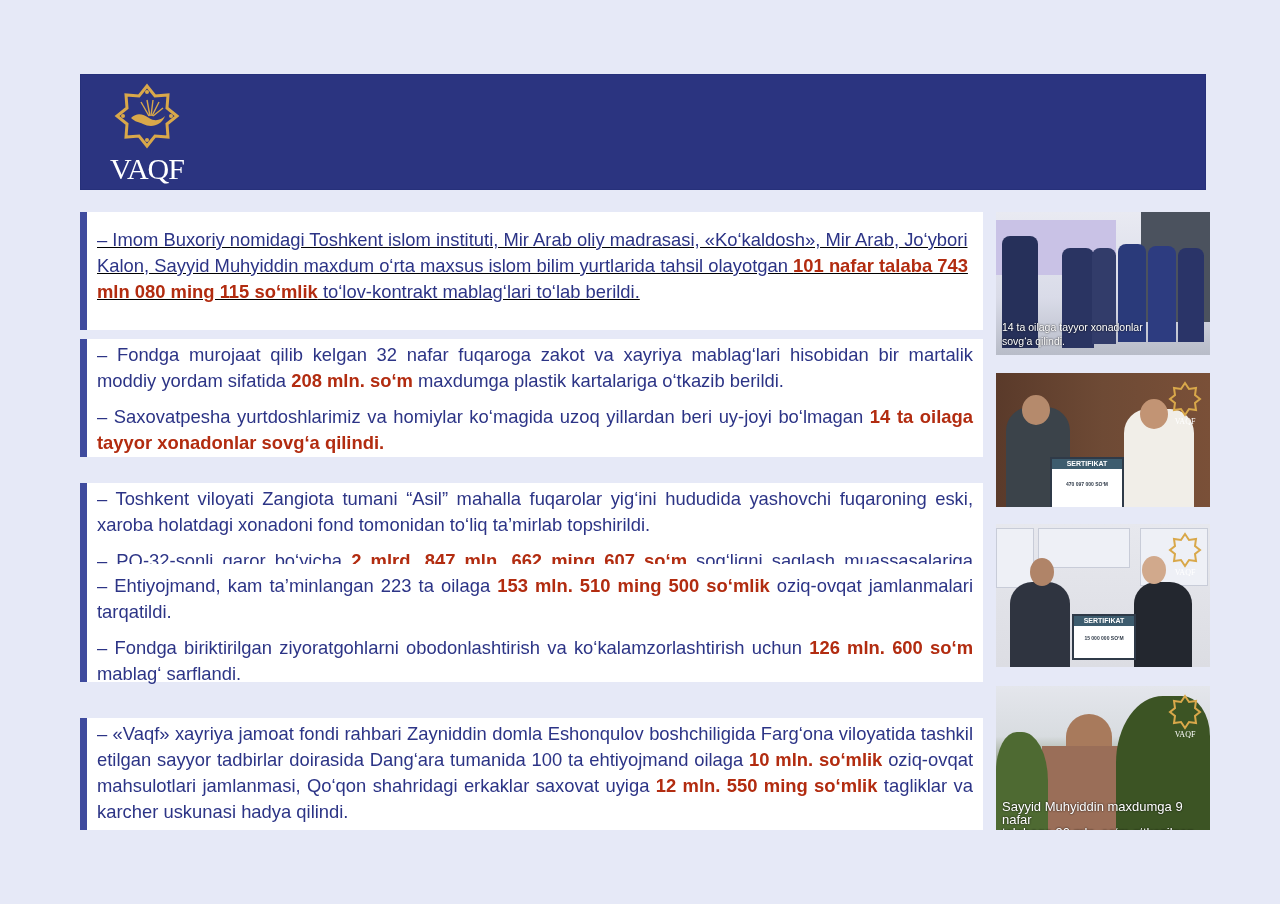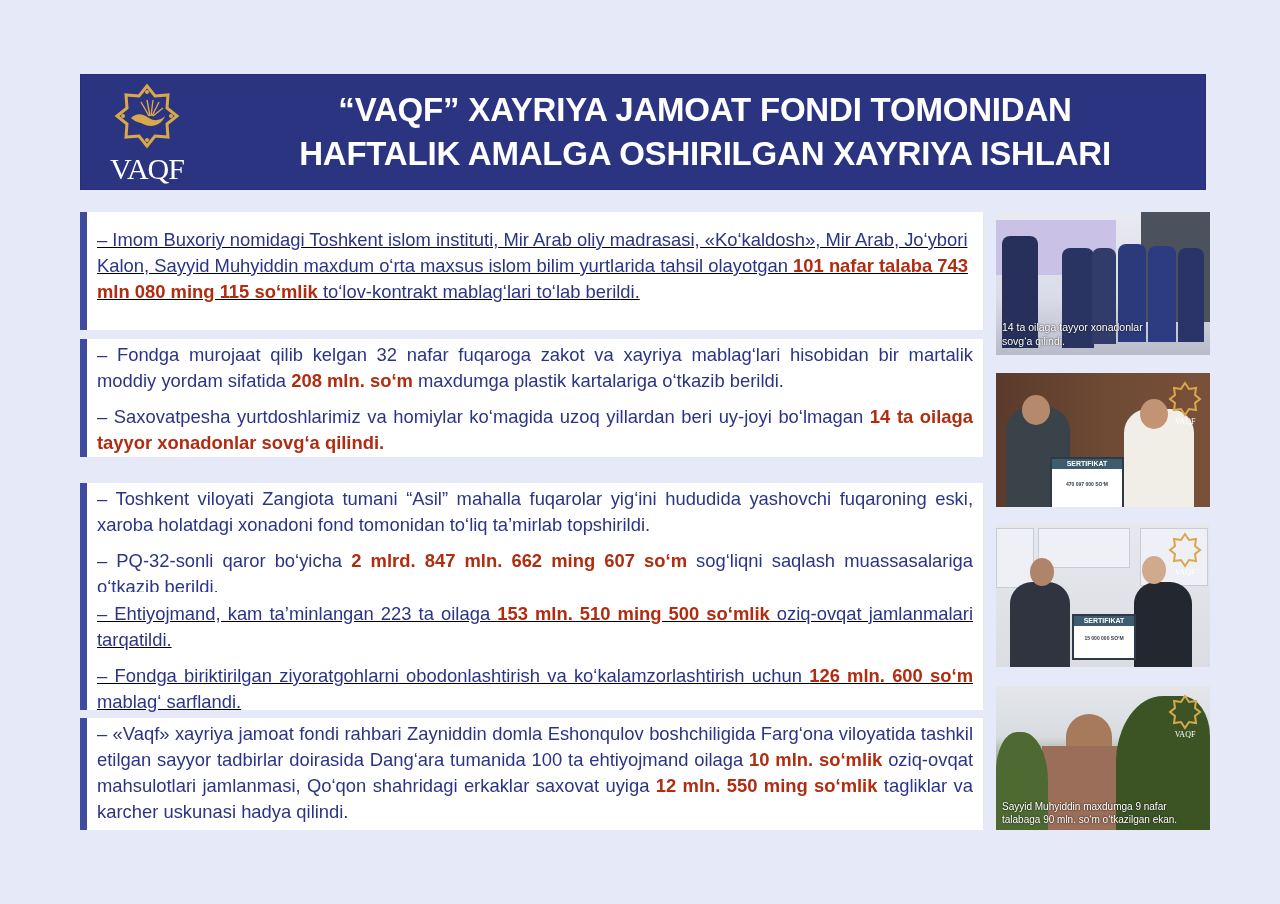--- a/index.html
+++ b/index.html
@@ -34,44 +34,40 @@
           <line x1="2" y1="0" x2="-6" y2="-14"></line>
             <line x1="3" y1="0" x2="0" y2="-16"></line>
           <line x1="4" y1="0" x2="6" y2="-16"></line>
             <line x1="5" y1="0" x2="12" y2="-14"></line>
           <line x1="6" y1="0" x2="16" y2="-8"></line>
         </g>
       </g>
     </svg>
     <div class="logo-word">VAQF</div>
   </div>
-  <div class="title">
-    <div>“VAQF” XAYRIYA JAMOAT FONDI TOMONIDAN</div>
-    <div>HAFTALIK AMALGA OSHIRILGAN XAYRIYA ISHLARI</div>
-  </div>
 </div>
 
 <div class="panel" style="top:212px;height:118px;padding-top:15px;text-decoration:underline;">
   <div class="bar"></div>
   <p class="para" style="text-align:left;"><span>– Imom Buxoriy nomidagi Toshkent islom instituti, Mir Arab oliy madrasasi, «Ko‘kaldosh», Mir Arab, Jo‘ybori Kalon, Sayyid Muhyiddin maxdum o‘rta maxsus islom bilim yurtlarida tahsil olayotgan </span><span class="hl">101 nafar talaba 743 mln 080 ming 115 so‘mlik</span><span> to‘lov-kontrakt mablag‘lari to‘lab berildi.</span></p>
 </div>
 
 <div class="panel" style="top:339px;height:118px;padding-top:3px;">
   <div class="bar"></div>
   <p class="para"><span>– Fondga murojaat qilib kelgan 32 nafar fuqaroga zakot va xayriya mablag‘lari hisobidan bir martalik moddiy yordam sifatida </span><span class="hl">208 mln. so‘m</span><span> maxdumga plastik kartalariga o‘tkazib berildi.</span></p>
   <p class="para"><span>– Saxovatpesha yurtdoshlarimiz va homiylar ko‘magida uzoq yillardan beri uy-joyi bo‘lmagan </span><span class="hl">14 ta oilaga tayyor xonadonlar sovg‘a qilindi.</span></p>
 </div>
 
 <div class="panel" style="top:483px;height:141px;padding-top:3px;">
   <div class="bar"></div>
   <p class="para"><span>– Toshkent viloyati Zangiota tumani “Asil” mahalla fuqarolar yig‘ini hududida yashovchi fuqaroning eski, xaroba holatdagi xonadoni fond tomonidan to‘liq ta’mirlab topshirildi.</span></p>
   <p class="para"><span>– PQ-32-sonli qaror bo‘yicha </span><span class="hl">2 mlrd. 847 mln. 662 ming 607 so‘m</span><span> sog‘liqni saqlash muassasalariga o‘tkazib berildi.</span></p>
 </div>
 
-<div class="panel" style="top:592px;height:118px;padding-top:9px;text-decoration:underline;">
+<div class="panel" style="top:564px;height:118px;padding-top:9px;">
   <div class="bar"></div>
   <p class="para"><span>– Ehtiyojmand, kam ta’minlangan 223 ta oilaga </span><span class="hl">153 mln. 510 ming 500 so‘mlik</span><span> oziq-ovqat jamlanmalari tarqatildi.</span></p>
   <p class="para"><span>– Fondga biriktirilgan ziyoratgohlarni obodonlashtirish va ko‘kalamzorlashtirish uchun </span><span class="hl">126 mln. 600 so‘m</span><span> mablag‘ sarflandi.</span></p>
 </div>
 
 <div class="panel" style="top:718px;height:112px;padding-top:3px;">
   <div class="bar"></div>
   <p class="para"><span>– «Vaqf» xayriya jamoat fondi rahbari Zayniddin domla Eshonqulov boshchiligida Farg‘ona viloyatida tashkil etilgan sayyor tadbirlar doirasida Dang‘ara tumanida 100 ta ehtiyojmand oilaga </span><span class="hl">10 mln. so‘mlik</span><span> oziq-ovqat mahsulotlari jamlanmasi, Qo‘qon shahridagi erkaklar saxovat uyiga </span><span class="hl">12 mln. 550 ming so‘mlik</span><span> tagliklar va karcher uskunasi hadya qilindi.</span></p>
 </div>
 
@@ -125,17 +121,17 @@
 
 <div class="photo" style="top:686px;height:144px;background:linear-gradient(180deg,#e4e6ec 0%,#d8dce0 35%,#5e7044 70%,#3a4a2c 100%);">
   <div style="position:absolute;left:70px;top:28px;width:46px;height:34px;background:#a87a5c;border-radius:23px 23px 0 0;"></div>
   <div style="position:absolute;left:46px;top:60px;width:92px;height:84px;background:#9a6e58;"></div>
   <div style="position:absolute;left:0;top:46px;width:52px;height:98px;background:#4e6a32;border-radius:40% 50% 0 0;"></div>
   <div style="position:absolute;left:120px;top:10px;width:94px;height:134px;background:#3c5424;border-radius:50% 30% 0 0;"></div>
   <svg class="wm" viewBox="0 0 34 44">
       <polygon points="17,2 21,8 28,7 27,14 32,18 27,22 28,29 21,28 17,34 13,28 6,29 7,22 2,18 7,14 6,7 13,8" fill="none" stroke="#d9a84a" stroke-width="2"></polygon>
       <text x="17" y="43" font-size="8" fill="#fff" text-anchor="middle" font-family="Liberation Serif, serif">VAQF</text>
     </svg>
-  <div class="cap" style="top:114px;font-size:10px;line-height:13px;">
+  <div class="cap" style="top:114px;font-size:13px;line-height:13px;">
     <div>Sayyid Muhyiddin maxdumga 9 nafar</div>
     <div>talabaga 90 mln. so‘m o‘tkazilgan ekan.</div>
   </div>
 </div>
 
 </body></html>

